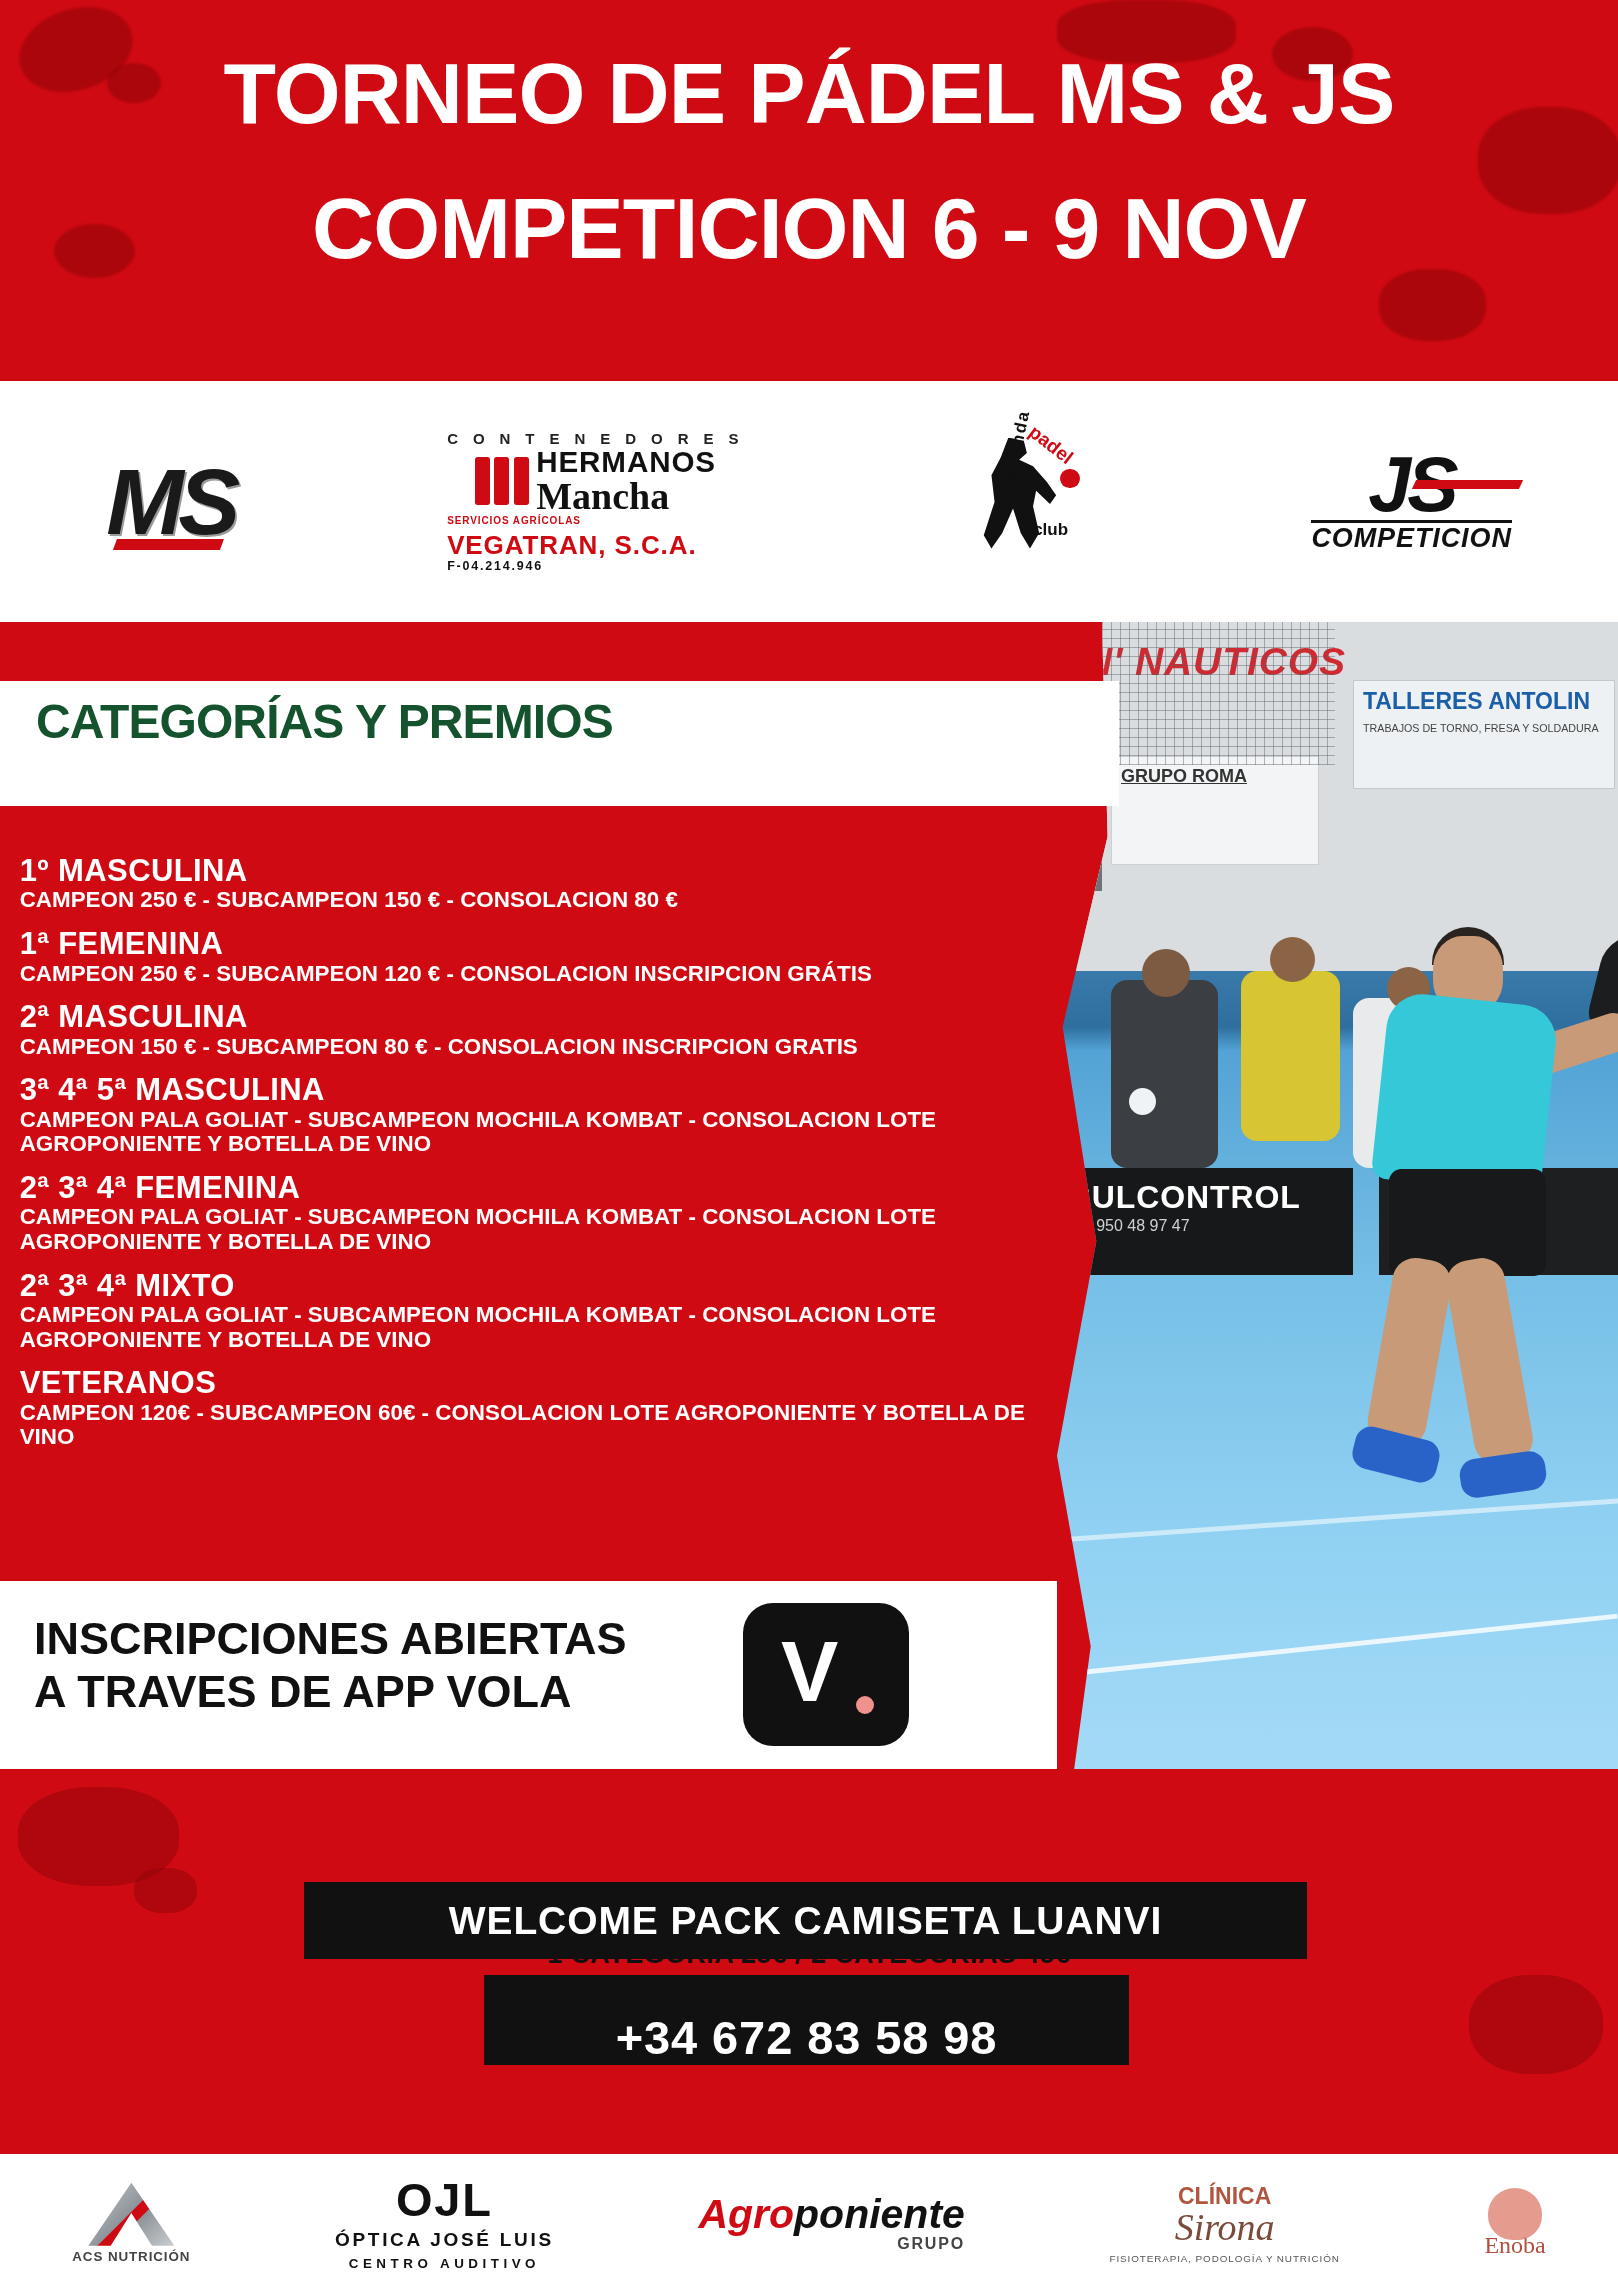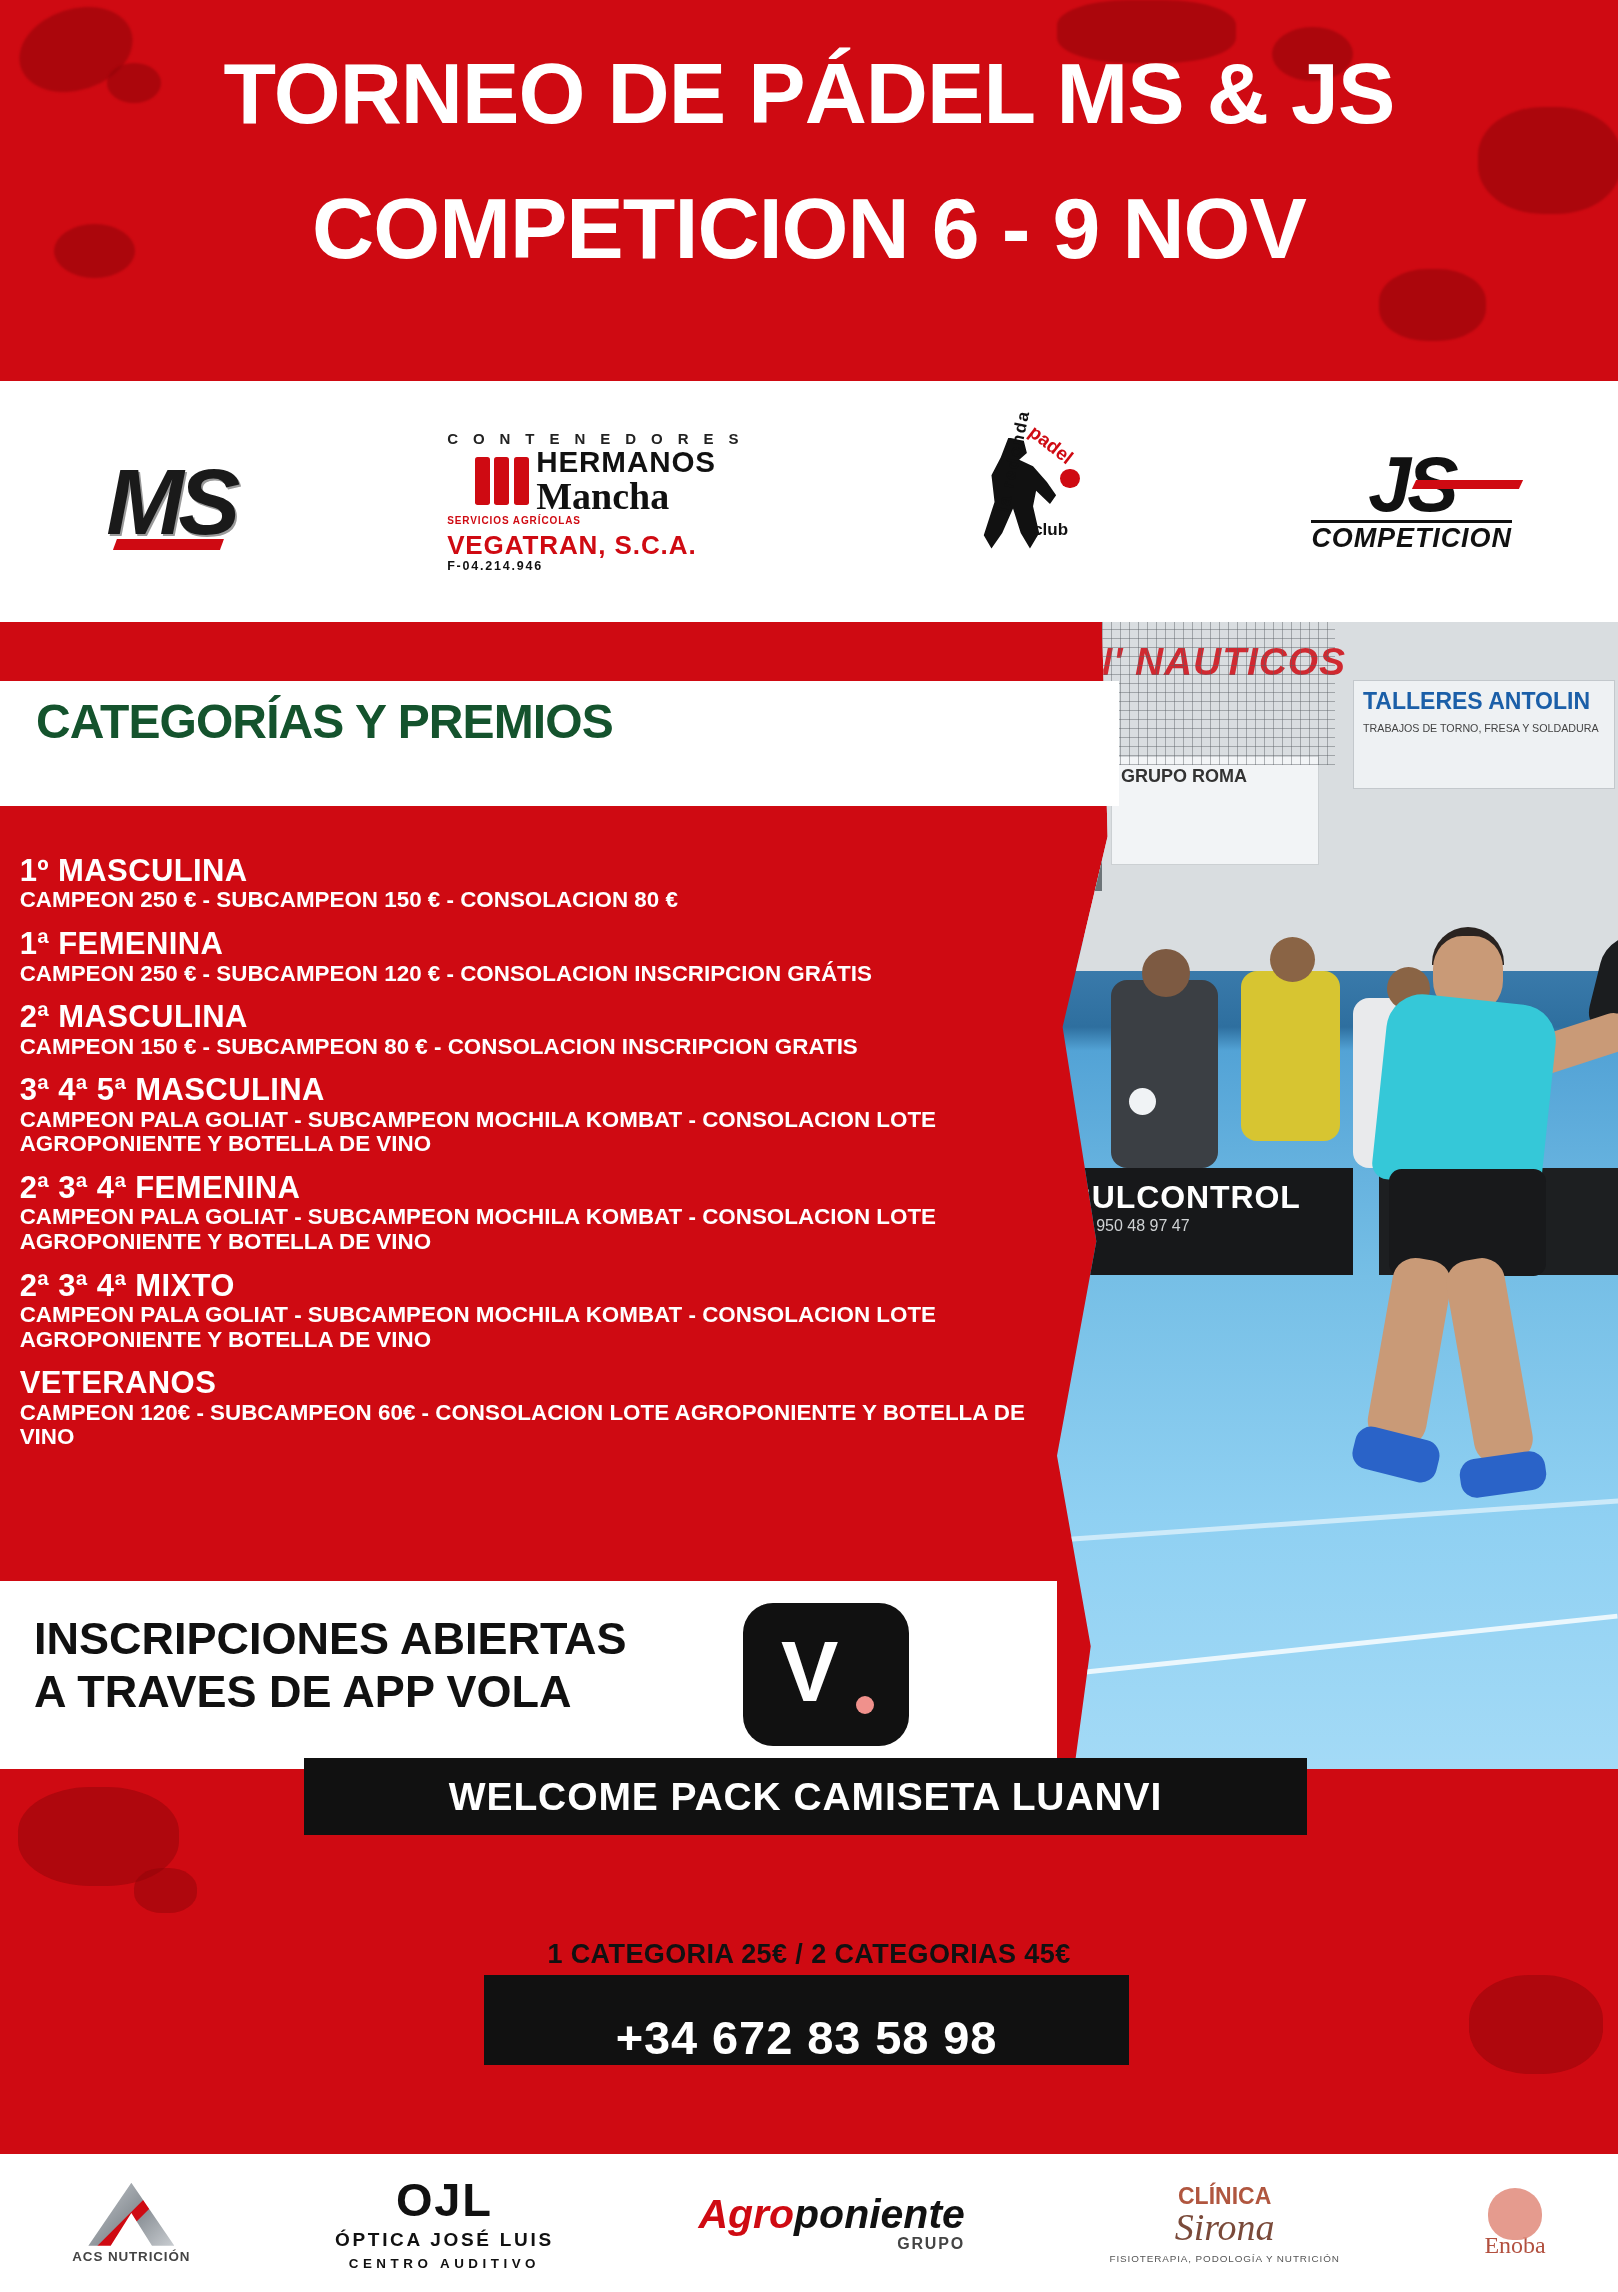--- a/index.html
+++ b/index.html
@@ -113,21 +113,21 @@
     position:absolute;left:1057px;top:622px;width:562px;height:1191px;overflow:hidden;
     background:linear-gradient(#cfd4d8 0%,#c8ced3 26%,#3f7fb0 27%,#2e6f9f 34%,#53a3d6 36%,#76bfe6 55%,#8fd0f2 75%,#a7dcf7 100%);
     clip-path:polygon(8% 0%,100% 0%,100% 100%,2% 100%,6% 86%,0% 70%,7% 52%,1% 34%,9% 18%);
   }
   .photo .wall{position:absolute;left:0;top:0;width:562px;height:349px;background:#d9dde0;}
   .photo .sign1{position:absolute;left:27px;top:18px;width:269px;height:72px;color:#cf0a12;font-size:39px;font-weight:bold;font-style:italic;letter-spacing:0.9px;opacity:.85;}
   .photo .sign2{position:absolute;left:296px;top:58px;width:260px;height:107px;background:#eef1f3;border:0.9px solid #c3c8cc;}
   .photo .sign2 .t{font-size:23px;font-weight:bold;color:#1b5fa8;padding:7.2px 9px;}
   .photo .sign2 .s{font-size:10.7px;color:#444;padding:0 9px;}
   .photo .sign3{position:absolute;left:54px;top:134px;width:206px;height:107px;background:#f2f4f6;border:0.9px solid #ccd0d3;}
-  .photo .sign3 .t{font-size:18px;font-weight:bold;color:#333;padding:9px;}
+  .photo .sign3 .t{font-size:18px;font-weight:bold;color:#333;padding:9px;text-decoration:underline;}
   .photo .netpole{position:absolute;left:36px;top:0;width:9px;height:269px;background:#6d7478;}
   .photo .netmesh{position:absolute;left:45px;top:0;width:233px;height:143px;
     background:repeating-linear-gradient(0deg,rgba(90,95,100,.45) 0 0.9px,transparent 0.9px 9px),
                repeating-linear-gradient(90deg,rgba(90,95,100,.45) 0 0.9px,transparent 0.9px 9px);}
   .photo .boardblack{position:absolute;left:0;top:546px;width:296px;height:107px;background:#17181a;}
   .photo .boardblack .bt{color:#fff;font-size:32px;font-weight:bold;padding:10.7px 9px 0 12.5px;letter-spacing:0.9px;}
   .photo .boardblack .bs{color:#cfd2d4;font-size:16px;padding:1.8px 12.5px;}
   .photo .boardblack2{position:absolute;left:322px;top:546px;width:242px;height:107px;background:#1d1f21;}
   .photo .boardblack2 .bt{color:#fff;font-size:19.7px;font-weight:bold;padding:10.7px 0 0 10.7px;}
   .photo .spectator{position:absolute;border-radius:9px;}
@@ -188,21 +188,21 @@
   
   .lower-red{
     position:absolute;left:0;top:1769px;width:1618px;height:385px;background:#cf0a12;overflow:hidden;
   }
   .lower-red .splat{position:absolute;border-radius:45%;background:#8f0308;opacity:.5;}
   .lower-red .l1{left:18px;top:18px;width:161px;height:99px;}
   .lower-red .l2{left:134px;top:99px;width:63px;height:45px;}
   .lower-red .l3{left:1469px;top:206px;width:134px;height:99px;}
 
   .welcome-box{
-    position:absolute;left:304px;top:1758px;width:1003px;height:77px;background:#111;
+    position:absolute;left:304px;top:1882px;width:1003px;height:77px;background:#111;
     display:flex;align-items:center;justify-content:center;
   }
   .welcome-box span{color:#fff;font-size:39px;font-weight:bold;letter-spacing:0.9px;}
 
   .price-line{
     position:absolute;left:0;top:1939px;width:1618px;text-align:center;
     color:#111;font-size:27px;font-weight:bold;letter-spacing:0.4px;
   }
   .phone-box{
     position:absolute;left:484px;top:1975px;width:645px;height:90px;background:#111;

